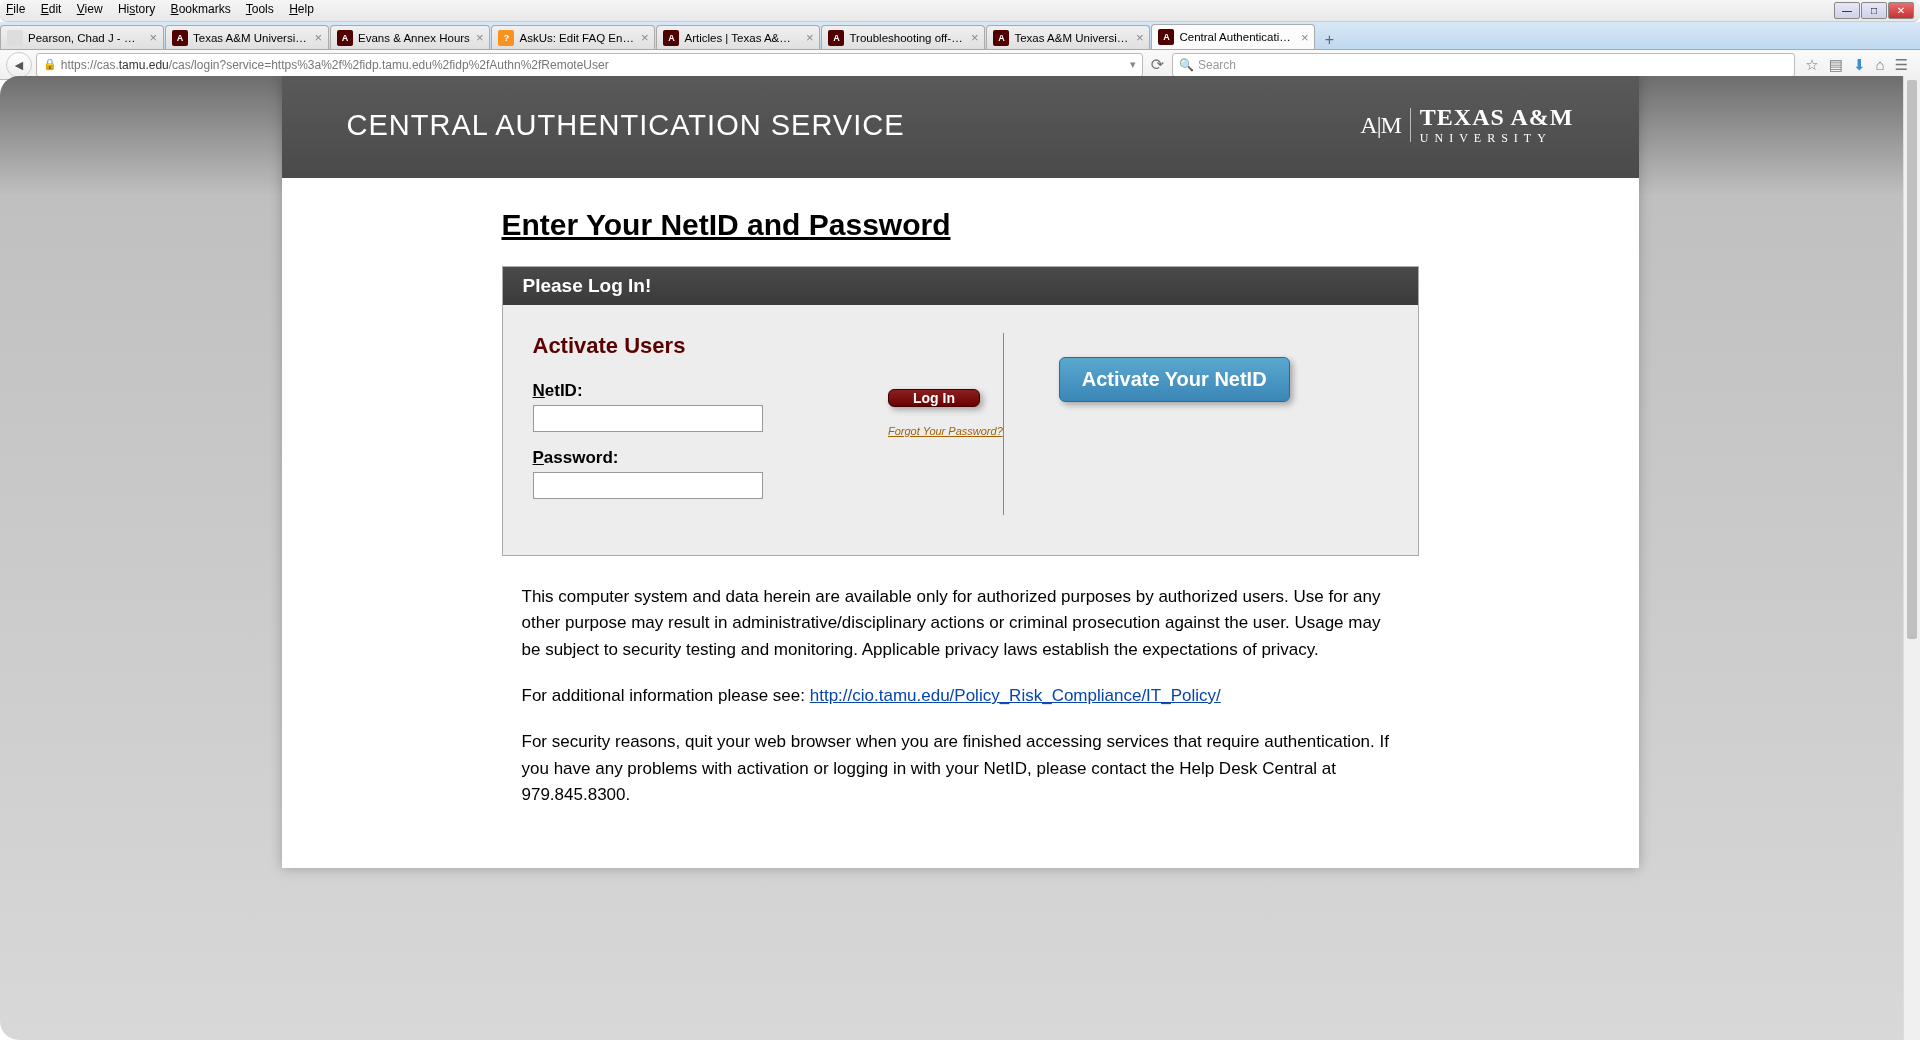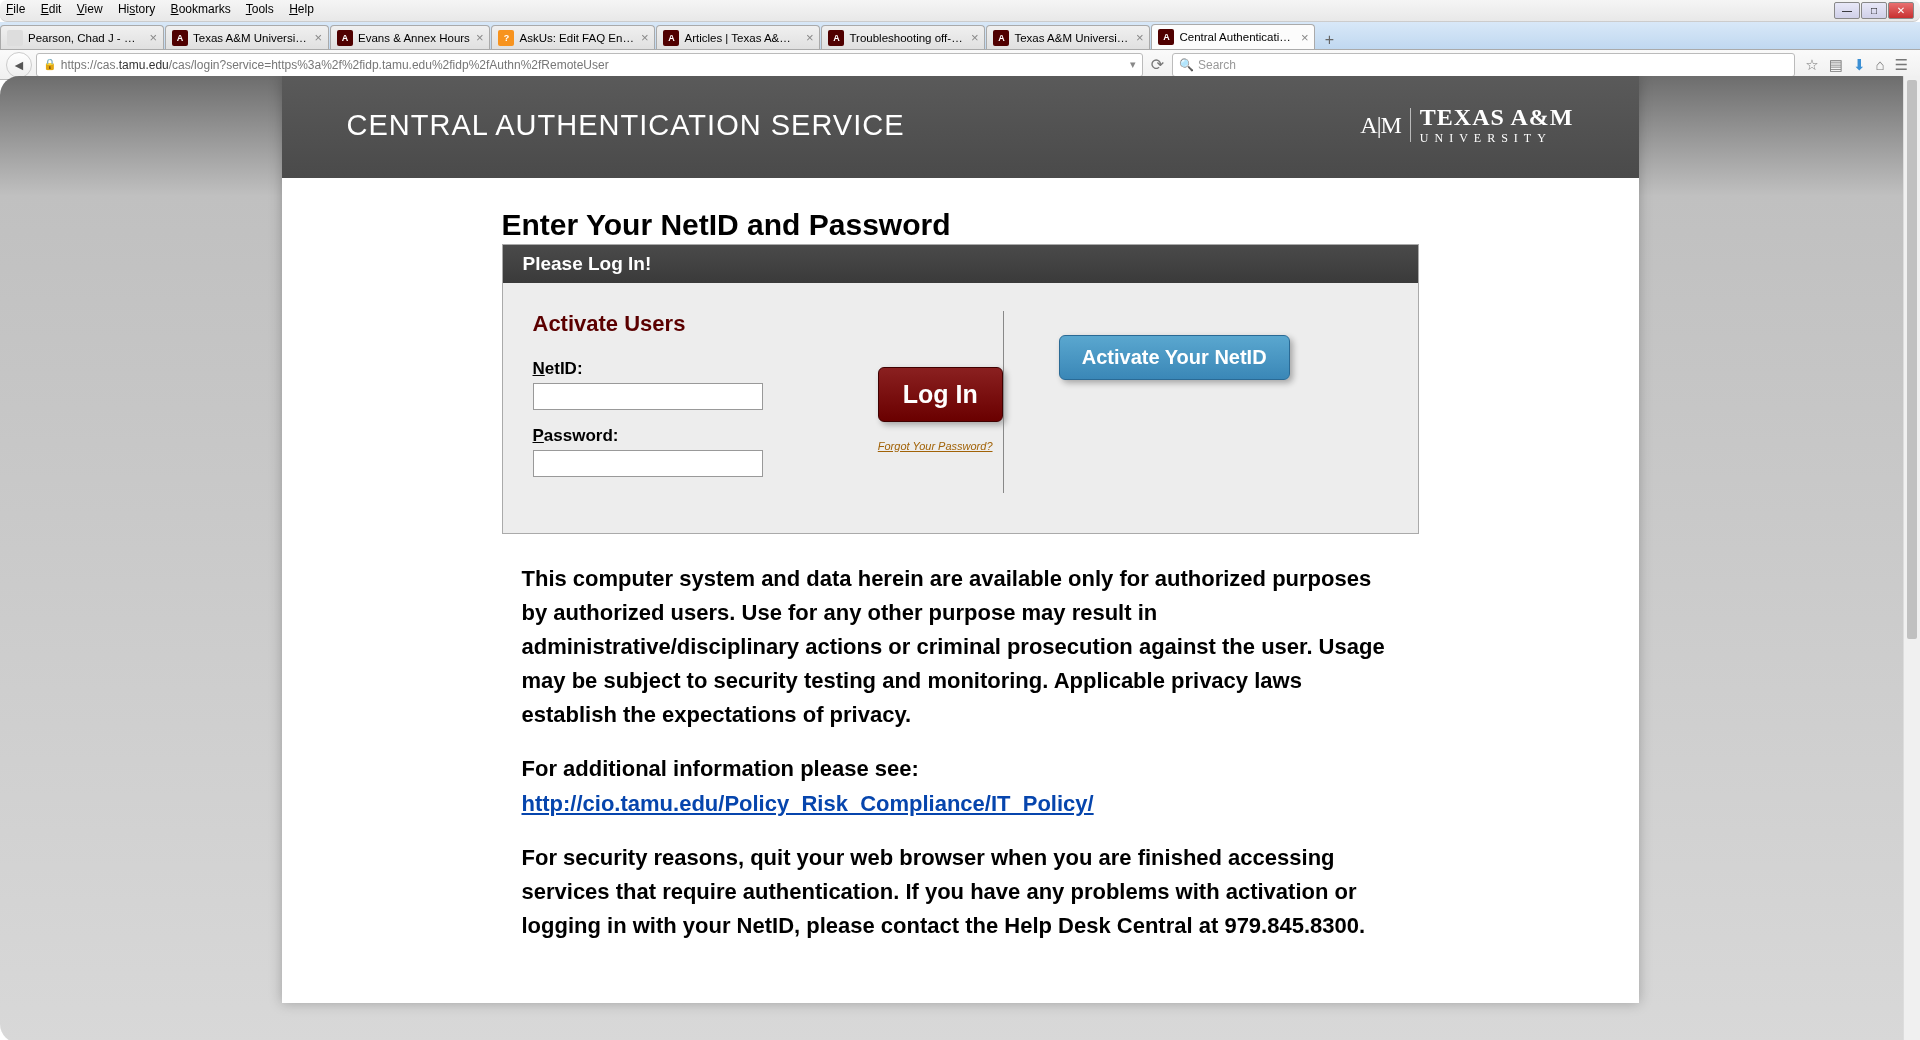--- a/index.html
+++ b/index.html
@@ -46,38 +46,38 @@
     .header-banner { background: linear-gradient(#5a5a5a, #4a4a4a); color: #fff; padding: 28px 65px 32px; display: flex; justify-content: space-between; align-items: center; }
     .header-banner h1 { font-size: 29px; font-weight: normal; letter-spacing: 1px; }
     .logo-block { display: flex; align-items: center; gap: 9px; }
     .logo-mark { font-family: Georgia, serif; font-size: 24px; letter-spacing: -1px; }
     .logo-divider { width: 1px; height: 34px; background: rgba(255,255,255,0.6); }
     .logo-text { font-family: Georgia, serif; }
     .logo-text .big { font-size: 24px; font-weight: bold; letter-spacing: 1px; }
     .logo-text .small { font-size: 12px; letter-spacing: 6px; }
     
     .content { padding: 30px 220px 40px; }
-    .page-title { font-size: 30px; font-weight: bold; margin-bottom: 2px; }
+    .page-title { font-size: 30px; font-weight: bold; margin-bottom: 24px; text-decoration: underline; }
     
     .login-box { border: 1px solid #aaa; background: #ededed; }
     .login-head { background: linear-gradient(#4a4a4a, #3a3a3a); color: #fff; font-weight: bold; font-size: 19px; padding: 8px 20px; }
     .login-body { display: flex; padding: 28px 30px 40px; }
     .col-left { flex: 0 0 55%; display: flex; gap: 30px; }
     .col-right { flex: 1; border-left: 1px solid #888; padding-left: 55px; }
     .section-h { color: #5b0000; font-size: 22px; font-weight: bold; margin-bottom: 22px; }
     .form-col { flex: 1; }
     .field-label { font-size: 17px; font-weight: bold; margin-bottom: 4px; display: block; }
     .field-label u { text-decoration: underline; }
     .text-input { width: 230px; height: 27px; border: 1px solid #999; background: #fff; padding: 2px 4px; font-size: 14px; margin-bottom: 16px; display: block; }
     .login-actions { padding-top: 8px; }
-    .btn-login { background: linear-gradient(#8a2020, #6a0000); color: #fff; border: 1px solid #400000; border-radius: 6px; padding: 12px 24px; font-size: 25px; font-weight: bold; cursor: pointer; box-shadow: 3px 3px 6px rgba(0,0,0,0.3); }
+    .btn-login { background: linear-gradient(#8a2020, #6a0000); color: #fff; border: 1px solid #400000; border-radius: 6px; padding: 0 24px; font-size: 14px; font-weight: bold; cursor: pointer; box-shadow: 3px 3px 6px rgba(0,0,0,0.3); }
     .forgot { display: block; color: #a16207; font-size: 11px; margin-top: 18px; text-decoration: underline; cursor: pointer; font-style: italic; }
     .btn-activate { background: linear-gradient(#5aa7cf, #3a87b7); color: #fff; border: 1px solid #2a6a95; border-radius: 6px; padding: 10px 22px; font-size: 20px; font-weight: bold; cursor: pointer; box-shadow: 3px 3px 6px rgba(0,0,0,0.3); margin-top: 24px; }
     
-    .disclaimer { padding: 28px 20px 0; font-size: 22px; line-height: 1.55; font-weight: bold; }
+    .disclaimer { padding: 28px 20px 0; font-size: 17px; line-height: 1.55; }
     .disclaimer p { margin-bottom: 20px; }
     .disclaimer a { color: #0645ad; text-decoration: underline; }
     
     .scrollbar-track { position: absolute; right: 0; top: 76px; bottom: 0; width: 17px; background: #f0f0f0; border-left: 1px solid #ddd; }
     .scrollbar-thumb { position: absolute; left: 3px; right: 3px; top: 4px; height: 58%; background: #c0c0c0; border-radius: 2px; }
   </style>
 </head>
 <body>
 
 <div class="menubar">

